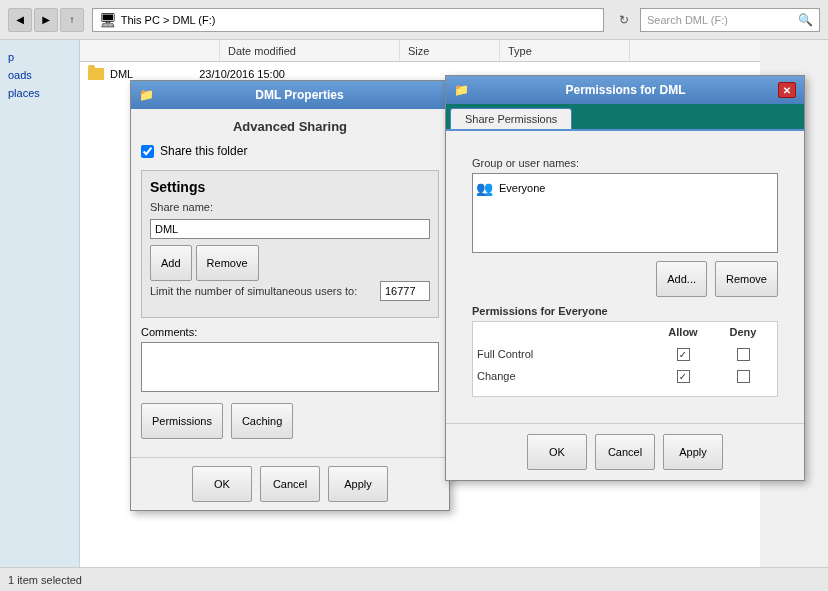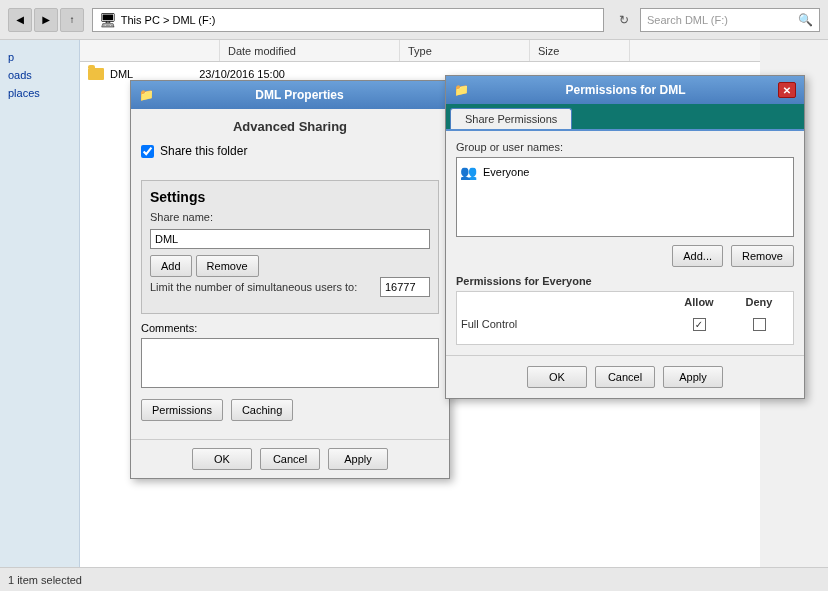--- a/index.html
+++ b/index.html
@@ -169,21 +169,21 @@
     .section-title {
       text-align: center;
       font-size: 13px;
       font-weight: bold;
       margin-bottom: 10px;
       color: #333;
     }
 
     .checkbox-row {
       display: flex; align-items: center; gap: 6px;
-      margin-bottom: 22px;
+      margin-bottom: 12px;
     }
 
     .settings-group {
       border: 1px solid #bbb;
       background: #e8e8e8;
       padding: 8px;
       margin-bottom: 8px;
     }
 
     .settings-label {
@@ -205,21 +205,21 @@
       background: white;
       padding: 0 4px;
       font-size: 11px;
     }
 
     .btn-row {
       display: flex; gap: 4px;
     }
 
     .btn {
-      height: 22px;
+      height: 36px;
       background: linear-gradient(to bottom, #f8f8f8, #e0e0e0);
       border: 1px solid #999;
       border-radius: 2px;
       padding: 0 10px;
       font-size: 11px;
       cursor: pointer;
       display: flex; align-items: center; justify-content: center;
     }
 
     .limit-row {
@@ -303,21 +303,21 @@
       cursor: pointer;
     }
 
     .tab.active {
       background: #f0f0f0;
       color: #333;
       border-bottom: none;
     }
 
     .permissions-body {
-      padding: 10px;
+      padding: 26px;
     }
 
     .group-users-label {
       font-size: 11px; color: #333; margin-bottom: 4px;
     }
 
     .users-list {
       border: 1px solid #888;
       background: white;
       height: 80px;
@@ -429,22 +429,22 @@
   <div class="refresh-btn">↻</div>
   <div class="search-bar">
     <span style="color:#999; font-size:11px;">Search DML (F:)</span>
     <span style="margin-left:auto; color:#777;">🔍</span>
   </div>
 </div>
 
 <div class="explorer-columns">
   <div class="col-header" style="width:220px;">Name</div>
   <div class="col-header" style="width:180px;">Date modified</div>
+  <div class="col-header" style="width:100px;">Size</div>
   <div class="col-header" style="width:130px;">Type</div>
-  <div class="col-header" style="width:100px;">Size</div>
 </div>
 
 <div class="explorer-sidebar">
   <div class="sidebar-item">p</div>
   <div class="sidebar-item">oads</div>
   <div class="sidebar-item">places</div>
 </div>
 
 <div class="explorer-files">
   <div class="file-row">
@@ -554,20 +554,31 @@
         <div class="perms-cols">
           <div class="perms-cell">
             <div class="checkbox checked"></div>
           </div>
           <div class="perms-cell">
             <div class="checkbox"></div>
           </div>
         </div>
       </div>
 
+      <div class="perms-table-row">
+        <div class="perms-name">Change</div>
+        <div class="perms-cols">
+          <div class="perms-cell">
+            <div class="checkbox checked"></div>
+          </div>
+          <div class="perms-cell">
+            <div class="checkbox"></div>
+          </div>
+        </div>
+      </div>
 
     </div>
   </div>
 
   <div class="permissions-footer">
     <button class="btn" style="min-width:60px;">OK</button>
     <button class="btn" style="min-width:60px;">Cancel</button>
     <button class="btn" style="min-width:60px;">Apply</button>
   </div>
 </div>

